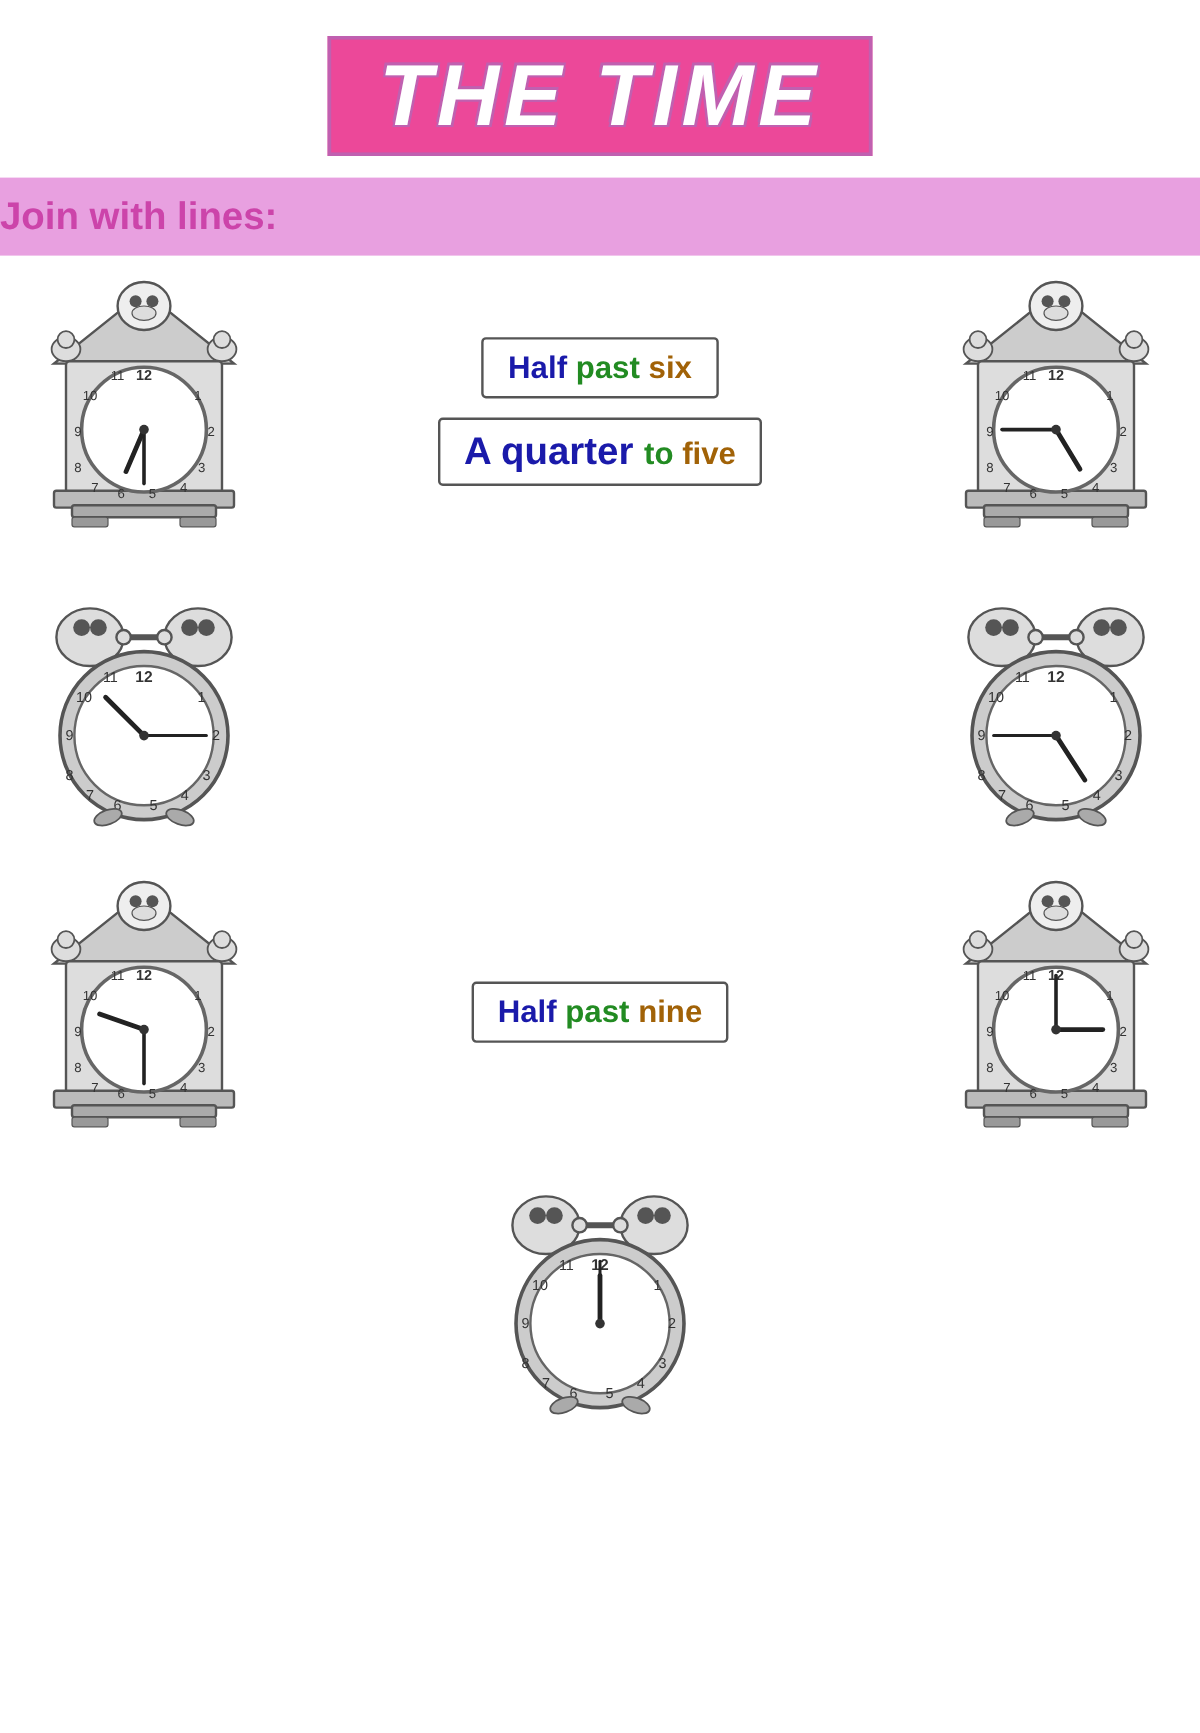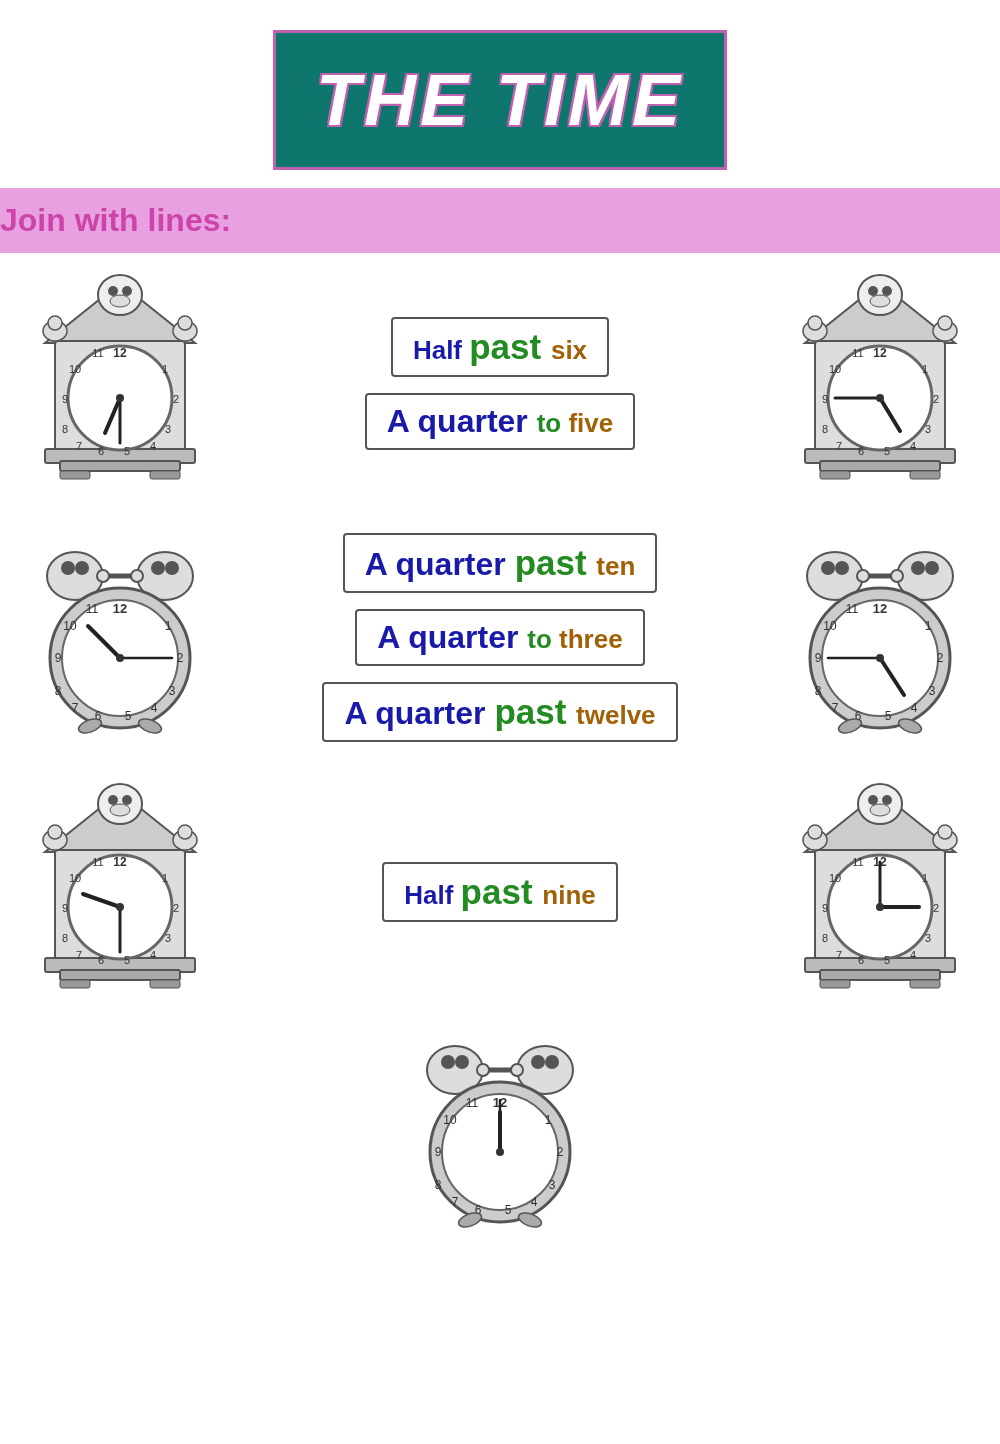--- a/index.html
+++ b/index.html
@@ -8,24 +8,24 @@
       min-height: 1444px;
       background: #fff;
       font-family: Arial, sans-serif;
       display: flex;
       flex-direction: column;
       align-items: center;
     }
 
     
     .title-box {
-      background: #0f766e;
+      background: #ec4899;
       border: 3px solid #c060b0;
       margin: 30px auto 0;
-      padding: 26px 40px;
+      padding: 6px 40px;
       display: inline-block;
     }
     .title-box h1 {
       font-size: 72px;
       font-weight: 900;
       color: #fff;
       letter-spacing: 4px;
       text-shadow: 2px 2px 0 #c060b0, -2px -2px 0 #c060b0, 2px -2px 0 #c060b0, -2px 2px 0 #c060b0;
       font-style: italic;
     }
@@ -54,21 +54,21 @@
 
     .label-box {
       border: 2px solid #555;
       border-radius: 4px;
       padding: 8px 20px;
       background: #fff;
       white-space: nowrap;
     }
 
     .label-box span.half { color: #1a1aaa; font-size: 26px; font-weight: bold; }
-    .label-box span.past { color: #228b22; font-size: 35px; font-weight: bold; }
+    .label-box span.past { color: #228b22; font-size: 26px; font-weight: bold; }
     .label-box span.number { color: #a16207; font-size: 26px; font-weight: bold; }
     .label-box span.quarter { color: #1a1aaa; font-size: 32px; font-weight: bold; }
     .label-box span.to { color: #228b22; font-size: 26px; font-weight: bold; }
     .label-box span.three-o { color: #cc2200; font-size: 26px; font-weight: bold; }
 
     
     svg.clock-svg {
       width: 190px;
       height: 220px;
     }
@@ -238,31 +238,20 @@
 
       <line x1="100" y1="120" x2="152" y2="120" stroke="#222" stroke-width="2.5" stroke-linecap="round"></line>
       <line x1="100" y1="120" x2="68" y2="88" stroke="#222" stroke-width="4" stroke-linecap="round"></line>
       <circle cx="100" cy="120" r="4" fill="#333"></circle>
 
       <ellipse cx="70" cy="188" rx="12" ry="6" fill="#aaa" stroke="#555" stroke-width="1.5" transform="rotate(-20,70,188)"></ellipse>
       <ellipse cx="130" cy="188" rx="12" ry="6" fill="#aaa" stroke="#555" stroke-width="1.5" transform="rotate(20,130,188)"></ellipse>
     </svg>
   </div>
 
-  <div class="section-mid">
-    <div class="label-box">
-      <span class="quarter">A quarter </span><span class="past">past </span><span class="number">ten</span>
-    </div>
-    <div class="label-box">
-      <span class="quarter">A quarter </span><span class="to">to </span><span class="number">three</span>
-    </div>
-    <div class="label-box">
-      <span class="quarter">A quarter </span><span class="past">past </span><span class="number">twelve</span>
-    </div>
-  </div>
 
   <div class="clock-container">
     <svg class="alarm-svg" viewBox="0 0 200 200">
       <ellipse cx="55" cy="38" rx="28" ry="24" fill="#ddd" stroke="#555" stroke-width="2"></ellipse>
       <circle cx="48" cy="30" r="7" fill="#555"></circle>
       <circle cx="62" cy="30" r="7" fill="#555"></circle>
       <ellipse cx="145" cy="38" rx="28" ry="24" fill="#ddd" stroke="#555" stroke-width="2"></ellipse>
       <circle cx="138" cy="30" r="7" fill="#555"></circle>
       <circle cx="152" cy="30" r="7" fill="#555"></circle>
       <line x1="83" y1="38" x2="117" y2="38" stroke="#555" stroke-width="5"></line>

